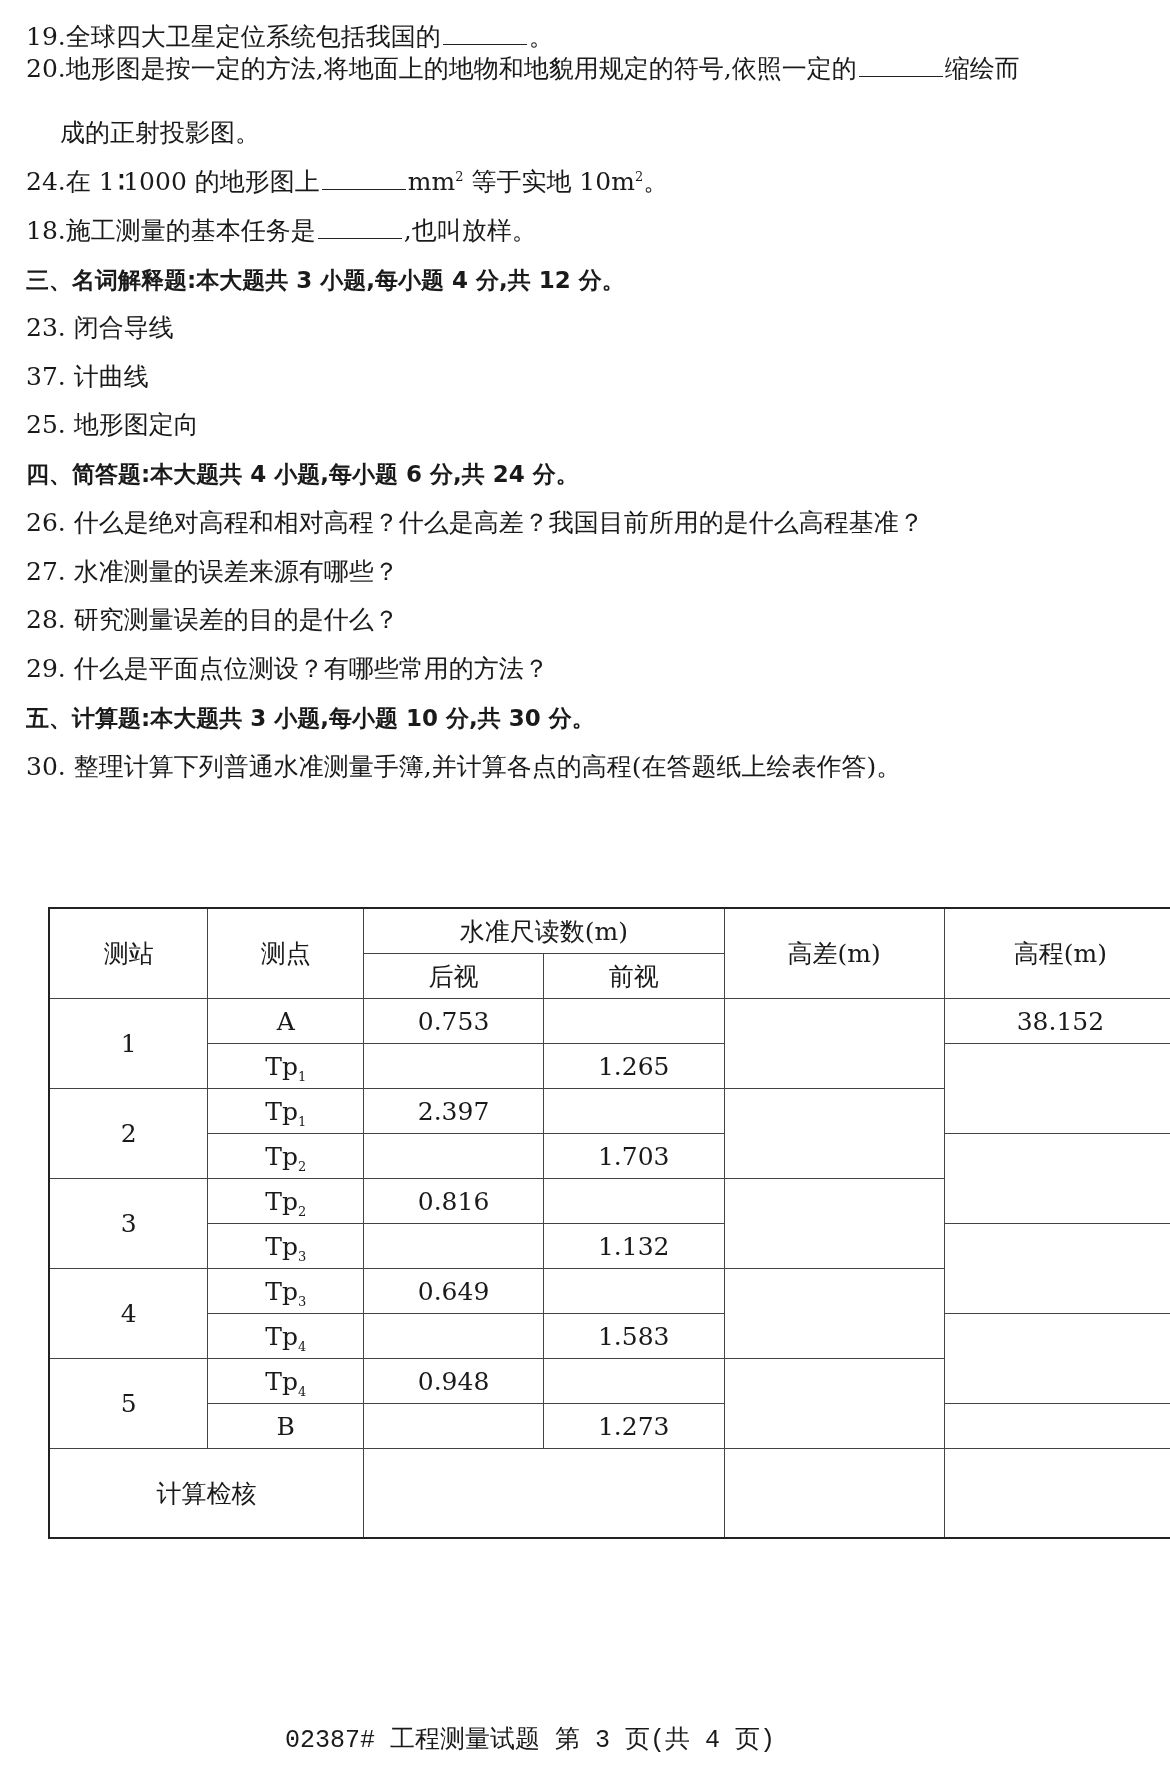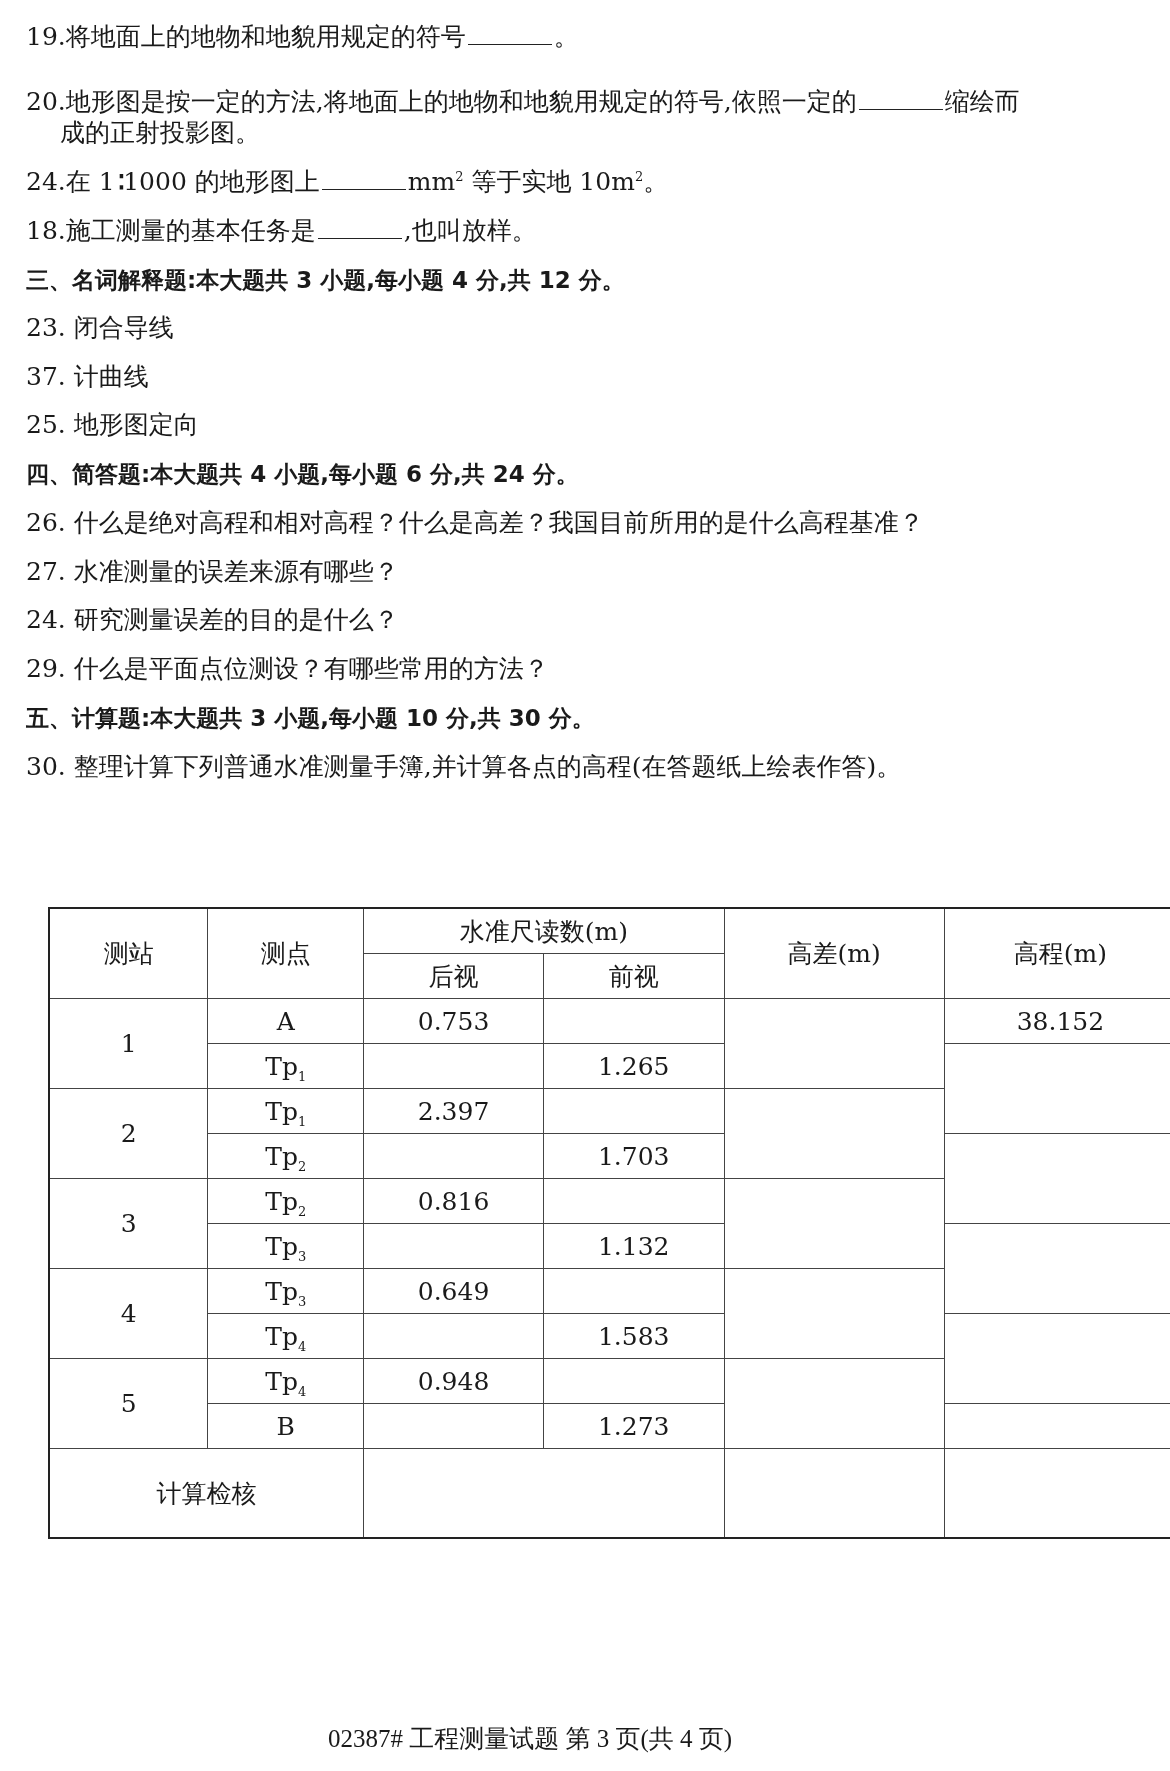--- a/index.html
+++ b/index.html
@@ -6,48 +6,48 @@
   body { width:1170px; height:1771px; position:relative; overflow:hidden;
          font-family:"DejaVu Serif","Liberation Serif",serif; color:#1a1a1a; }
   .line { position:absolute; left:26px; font-size:25px; line-height:30px; white-space:nowrap; }
   .line.bold { font-weight:bold; font-family:"DejaVu Sans","Liberation Sans",sans-serif; font-size:23px; }
   .blank { display:inline-block; width:84px; border-bottom:1.5px solid #222; height:22px; vertical-align:baseline; margin:0 2px; }
   sup { font-size:13px; vertical-align:super; line-height:0; }
   sub { font-size:13px; vertical-align:sub; line-height:0; }
   table.log { position:absolute; left:48px; top:907px; width:1130px; border-collapse:collapse;
               border:2.5px solid #222; font-size:25px; }
   table.log td { border:1.2px solid #444; text-align:center; vertical-align:middle; padding:0; height:44px; }
-  .footer { position:absolute; top:1722px; left:0; width:1060px; text-align:center; font-size:25px; font-family:Liberation Serif, serif; }
+  .footer { position:absolute; top:1722px; left:0; width:1060px; text-align:center; font-size:25px; font-family:Liberation Mono, monospace; }
 </style>
 </head>
 <body>
 
 <div class="line" style="top:22px">
-  <span>19.</span><span>将地面上的地物和地貌用规定的符号</span><span class="blank"></span><span>。</span>
+  <span>19.</span><span>全球四大卫星定位系统包括我国的</span><span class="blank"></span><span>。</span>
 </div>
-<div class="line" style="top:87px">
+<div class="line" style="top:54px">
   <span>20.</span><span>地形图是按一定的方法,将地面上的地物和地貌用规定的符号,依照一定的</span><span class="blank"></span><span>缩绘而</span>
 </div>
 <div class="line" style="top:118px; left:60px">成的正射投影图。</div>
 <div class="line" style="top:167px">
   <span>24.</span><span>在 1∶1000 的地形图上</span><span class="blank"></span><span>mm</span><sup>2</sup><span> 等于实地 10m</span><sup>2</sup><span>。</span>
 </div>
 <div class="line" style="top:216px">
   <span>18.</span><span>施工测量的基本任务是</span><span class="blank"></span><span>,也叫放样。</span>
 </div>
 
 <div class="line bold" style="top:265px">三、名词解释题:本大题共 3 小题,每小题 4 分,共 12 分。</div>
 <div class="line" style="top:313px">23. 闭合导线</div>
 <div class="line" style="top:362px">37. 计曲线</div>
 <div class="line" style="top:410px">25. 地形图定向</div>
 
 <div class="line bold" style="top:459px">四、简答题:本大题共 4 小题,每小题 6 分,共 24 分。</div>
 <div class="line" style="top:508px">26. 什么是绝对高程和相对高程？什么是高差？我国目前所用的是什么高程基准？</div>
 <div class="line" style="top:557px">27. 水准测量的误差来源有哪些？</div>
-<div class="line" style="top:605px">24. 研究测量误差的目的是什么？</div>
+<div class="line" style="top:605px">28. 研究测量误差的目的是什么？</div>
 <div class="line" style="top:654px">29. 什么是平面点位测设？有哪些常用的方法？</div>
 
 <div class="line bold" style="top:703px">五、计算题:本大题共 3 小题,每小题 10 分,共 30 分。</div>
 <div class="line" style="top:752px">30. 整理计算下列普通水准测量手簿,并计算各点的高程(在答题纸上绘表作答)。</div>
 
 <table class="log">
   <colgroup>
     <col style="width:153px">
       <col style="width:150px">
       <col style="width:173px">

